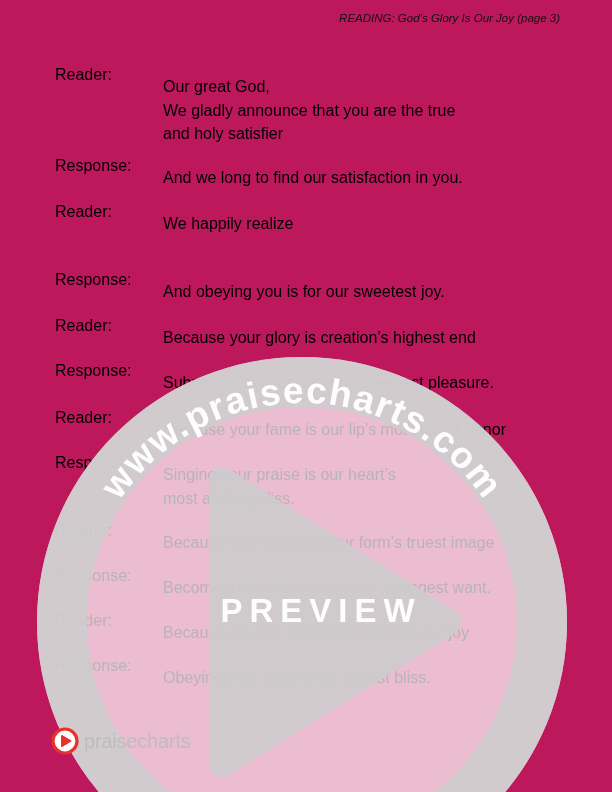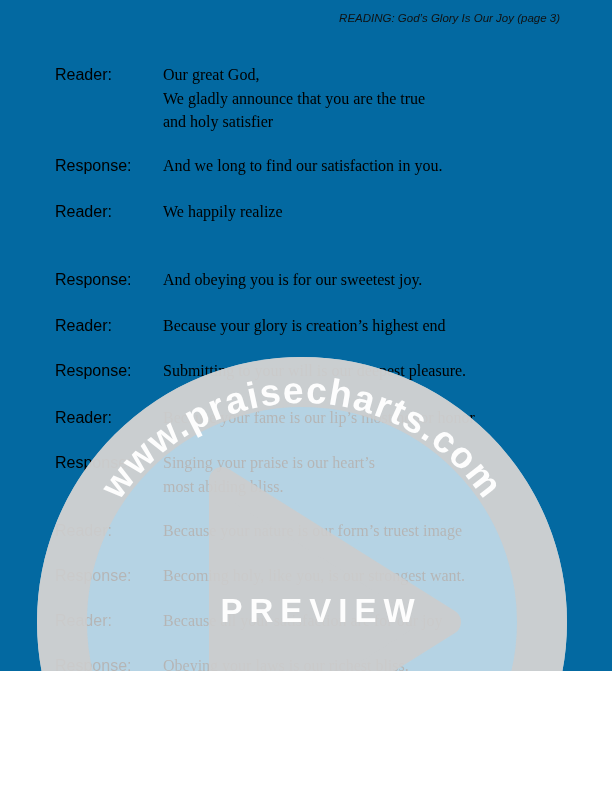--- a/index.html
+++ b/index.html
@@ -1,34 +1,34 @@
 <!DOCTYPE html>
 <html><head>
 <meta charset="utf-8">
 <style>
   html,body { margin:0; padding:0; }
   .page {
     position:relative;
-    width:612px; height:671px;
-    background:#0369a1;
+    width:612px; height:792px;
+    background:#be185d;
     overflow:hidden;
     font-family:"Liberation Sans", sans-serif;
     color:#000;
   }
   .header {
     position:absolute;
     top:12px; right:52px;
     font-size:11.5px;
     font-style:italic;
     color:#111;
     white-space:nowrap;
   }
   .row { position:absolute; left:0; width:612px; font-size:16px; line-height:23.5px; }
   .row .label { position:absolute; left:55px; top:0; white-space:nowrap; }
-  .row .lines { position:absolute; left:163px; top:0; white-space:nowrap;font-family:Liberation Serif, serif; }
+  .row .lines { position:absolute; left:163px; top:12px; white-space:nowrap; }
   .wm {
     position:absolute; left:0; top:0; width:612px; height:792px;
     z-index:5; pointer-events:none;
   }
   .logo {
     position:absolute; left:51px; top:727px;
     display:flex; align-items:center; gap:5px;
     z-index:6;
   }
   .logo-text {
@@ -148,16 +148,16 @@
     <polygon points="222,480 222,764 448,622" fill="#cdcdcd" stroke="#cdcdcd" stroke-width="26" stroke-linejoin="round" opacity="0.88"></polygon>
 
     <text x="321" y="622" text-anchor="middle" font-size="33" font-weight="bold" letter-spacing="7" fill="#ffffff" opacity="0.97" font-family="Liberation Sans, sans-serif">PREVIEW</text>
   </svg>
 
   <div class="logo">
     <svg width="28" height="28" viewBox="0 0 28 28" aria-hidden="true">
       <circle cx="14" cy="14" r="12" fill="#ffffff" stroke="#e8312f" stroke-width="3.2"></circle>
       <path d="M 11 9 L 19.4 14 L 11 19 Z" fill="#e8312f" stroke="#e8312f" stroke-width="2" stroke-linejoin="round"></path>
     </svg>
-    <span class="logo-text">satisfaction</span>
+    <span class="logo-text">praisecharts</span>
   </div>
 
 </div>
 
 </body></html>

